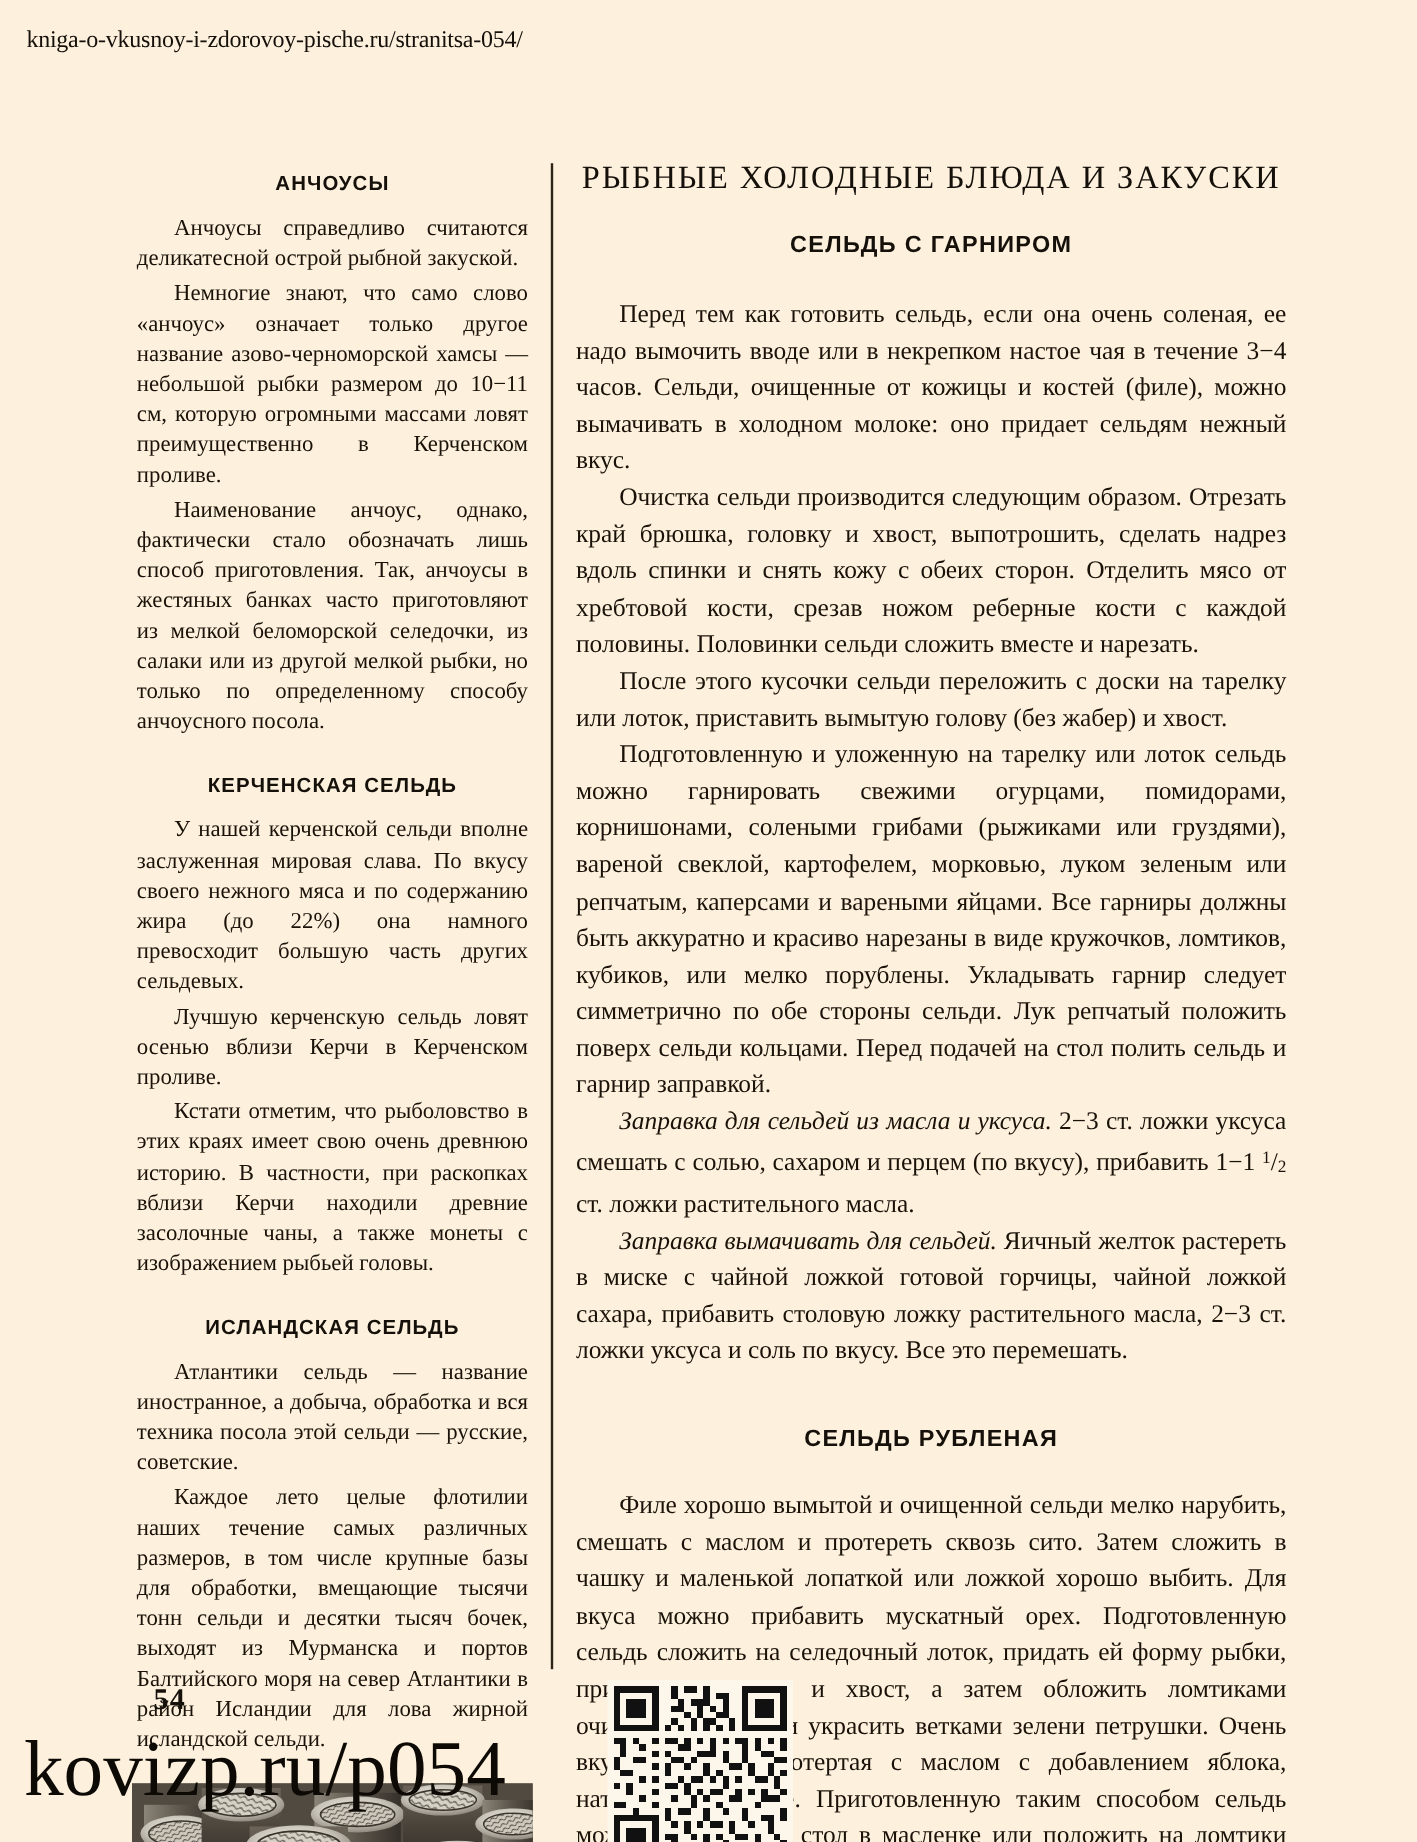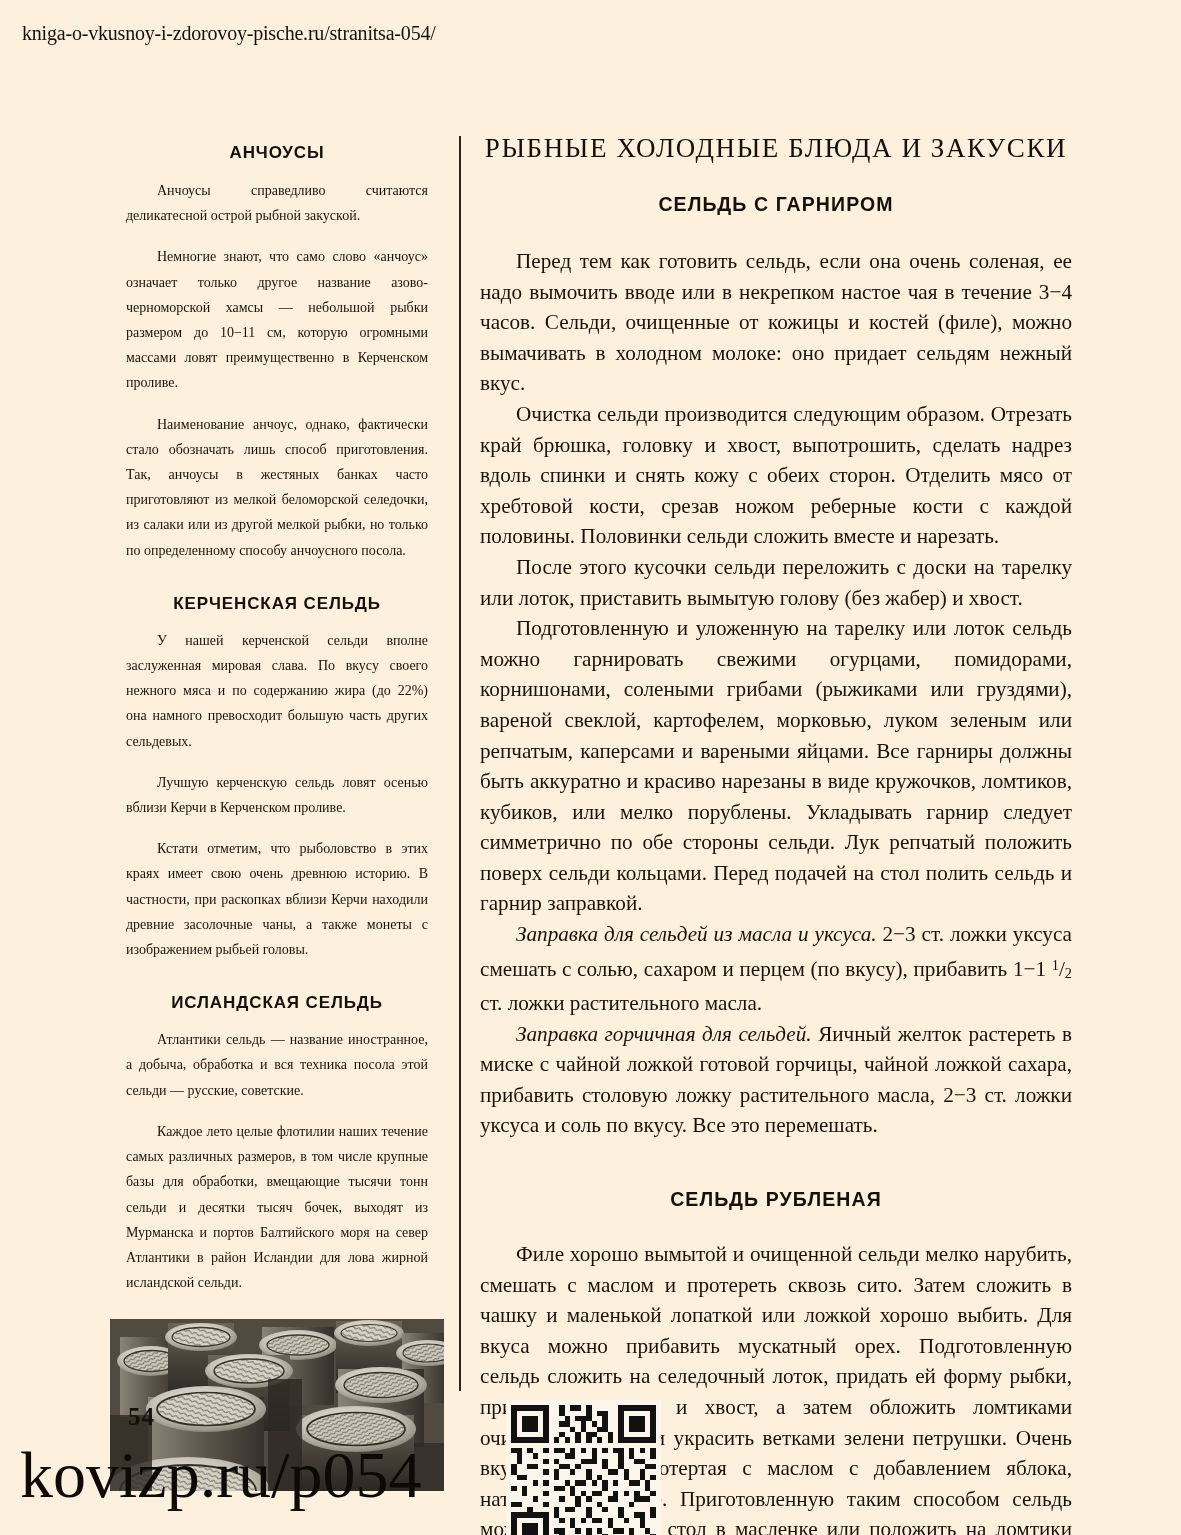--- a/index.html
+++ b/index.html
@@ -93,22 +93,22 @@
     letter-spacing: 0.9px;
     text-align: center;
     margin: 0 0 0 0;
     line-height: 22px;
     color: #15100a;
   }
   h3.col-head.spaced { margin-top: 30px; }
 
   
   .col-left p {
-    margin: 16px;
-    font-size: 14px;
+    margin: 4px;
+    font-size: 19px;
     line-height: 25.2px;
     text-align: justify;
     text-indent: 31px;
     color: #1a1208;
     hyphens: manual;
   }
   .col-left p.first { margin-top: 14px; }
   .col-left p.after-head { margin-top: 13px; }
 
   .col-right p {
@@ -307,21 +307,21 @@
 
     <h2 class="recipe-title">СЕЛЬДЬ С ГАРНИРОМ</h2>
 
     <p class="lead">Перед тем как готовить сельдь, если она очень соленая, ее надо вымочить вводе или в некрепком настое чая в течение 3−4 часов. Сельди, очищенные от кожицы и костей (филе), можно вымачивать в холодном молоке: оно придает сельдям нежный вкус.</p>
     <p>Очистка сельди производится следующим образом. Отрезать край брюшка, головку и хвост, выпотрошить, сделать надрез вдоль спинки и снять кожу с обеих сторон. Отделить мясо от хребтовой кости, срезав ножом реберные кости с каждой половины. Половинки сельди сложить вместе и нарезать.</p>
     <p>После этого кусочки сельди переложить с доски на тарелку или лоток, приставить вымытую голову (без жабер) и хвост.</p>
     <p>Подготовленную и уложенную на тарелку или лоток сельдь можно гарнировать свежими огурцами, помидорами, корнишонами, солеными грибами (рыжиками или груздями), вареной свеклой, картофелем, морковью, луком зеленым или репчатым, каперсами и вареными яйцами. Все гарниры должны быть аккуратно и красиво нарезаны в виде кружочков, ломтиков, кубиков, или мелко порублены. Укладывать гарнир следует симметрично по обе стороны сельди. Лук репчатый положить поверх сельди кольцами. Перед подачей на стол полить сельдь и гарнир заправкой.</p>
 
     <p><i>Заправка для сельдей из масла и уксуса.</i><span> 2−3 ст. ложки уксуса смешать с солью, сахаром и перцем (по вкусу), прибавить 1−1 </span><sup class="frac">1</sup>/<sub class="frac">2</sub><span> ст. ложки растительного масла.</span></p>
 
-    <p><i>Заправка горчичная для сельдей.</i><span> Яичный желток растереть в миске с чайной ложкой готовой горчицы, чайной ложкой сахара, прибавить столовую ложку растительного масла, 2−3 ст. ложки уксуса и соль по вкусу. Все это перемешать.</span></p>
+    <p><i>Заправка вымачивать для сельдей.</i><span> Яичный желток растереть в миске с чайной ложкой готовой горчицы, чайной ложкой сахара, прибавить столовую ложку растительного масла, 2−3 ст. ложки уксуса и соль по вкусу. Все это перемешать.</span></p>
 
     <h2 class="recipe-title second">СЕЛЬДЬ РУБЛЕНАЯ</h2>
 
     <p class="lead2">Филе хорошо вымытой и очищенной сельди мелко нарубить, смешать с маслом и протереть сквозь сито. Затем сложить в чашку и маленькой лопаткой или ложкой хорошо выбить. Для вкуса можно прибавить мускатный орех. Подготовленную сельдь сложить на селедочный лоток, придать ей форму рыбки, приставить голову и хвост, а затем обложить ломтиками очищенных яблок и украсить ветками зелени петрушки. Очень вкусна сельдь, протертая с маслом с добавлением яблока, натертого на терке. Приготовленную таким способом сельдь можно подавать на стол в масленке или положить на ломтики хлеба, поджаренные на масле.</p>
 
   </div>
 
 </div>
 
 <div class="page-number">54</div>

